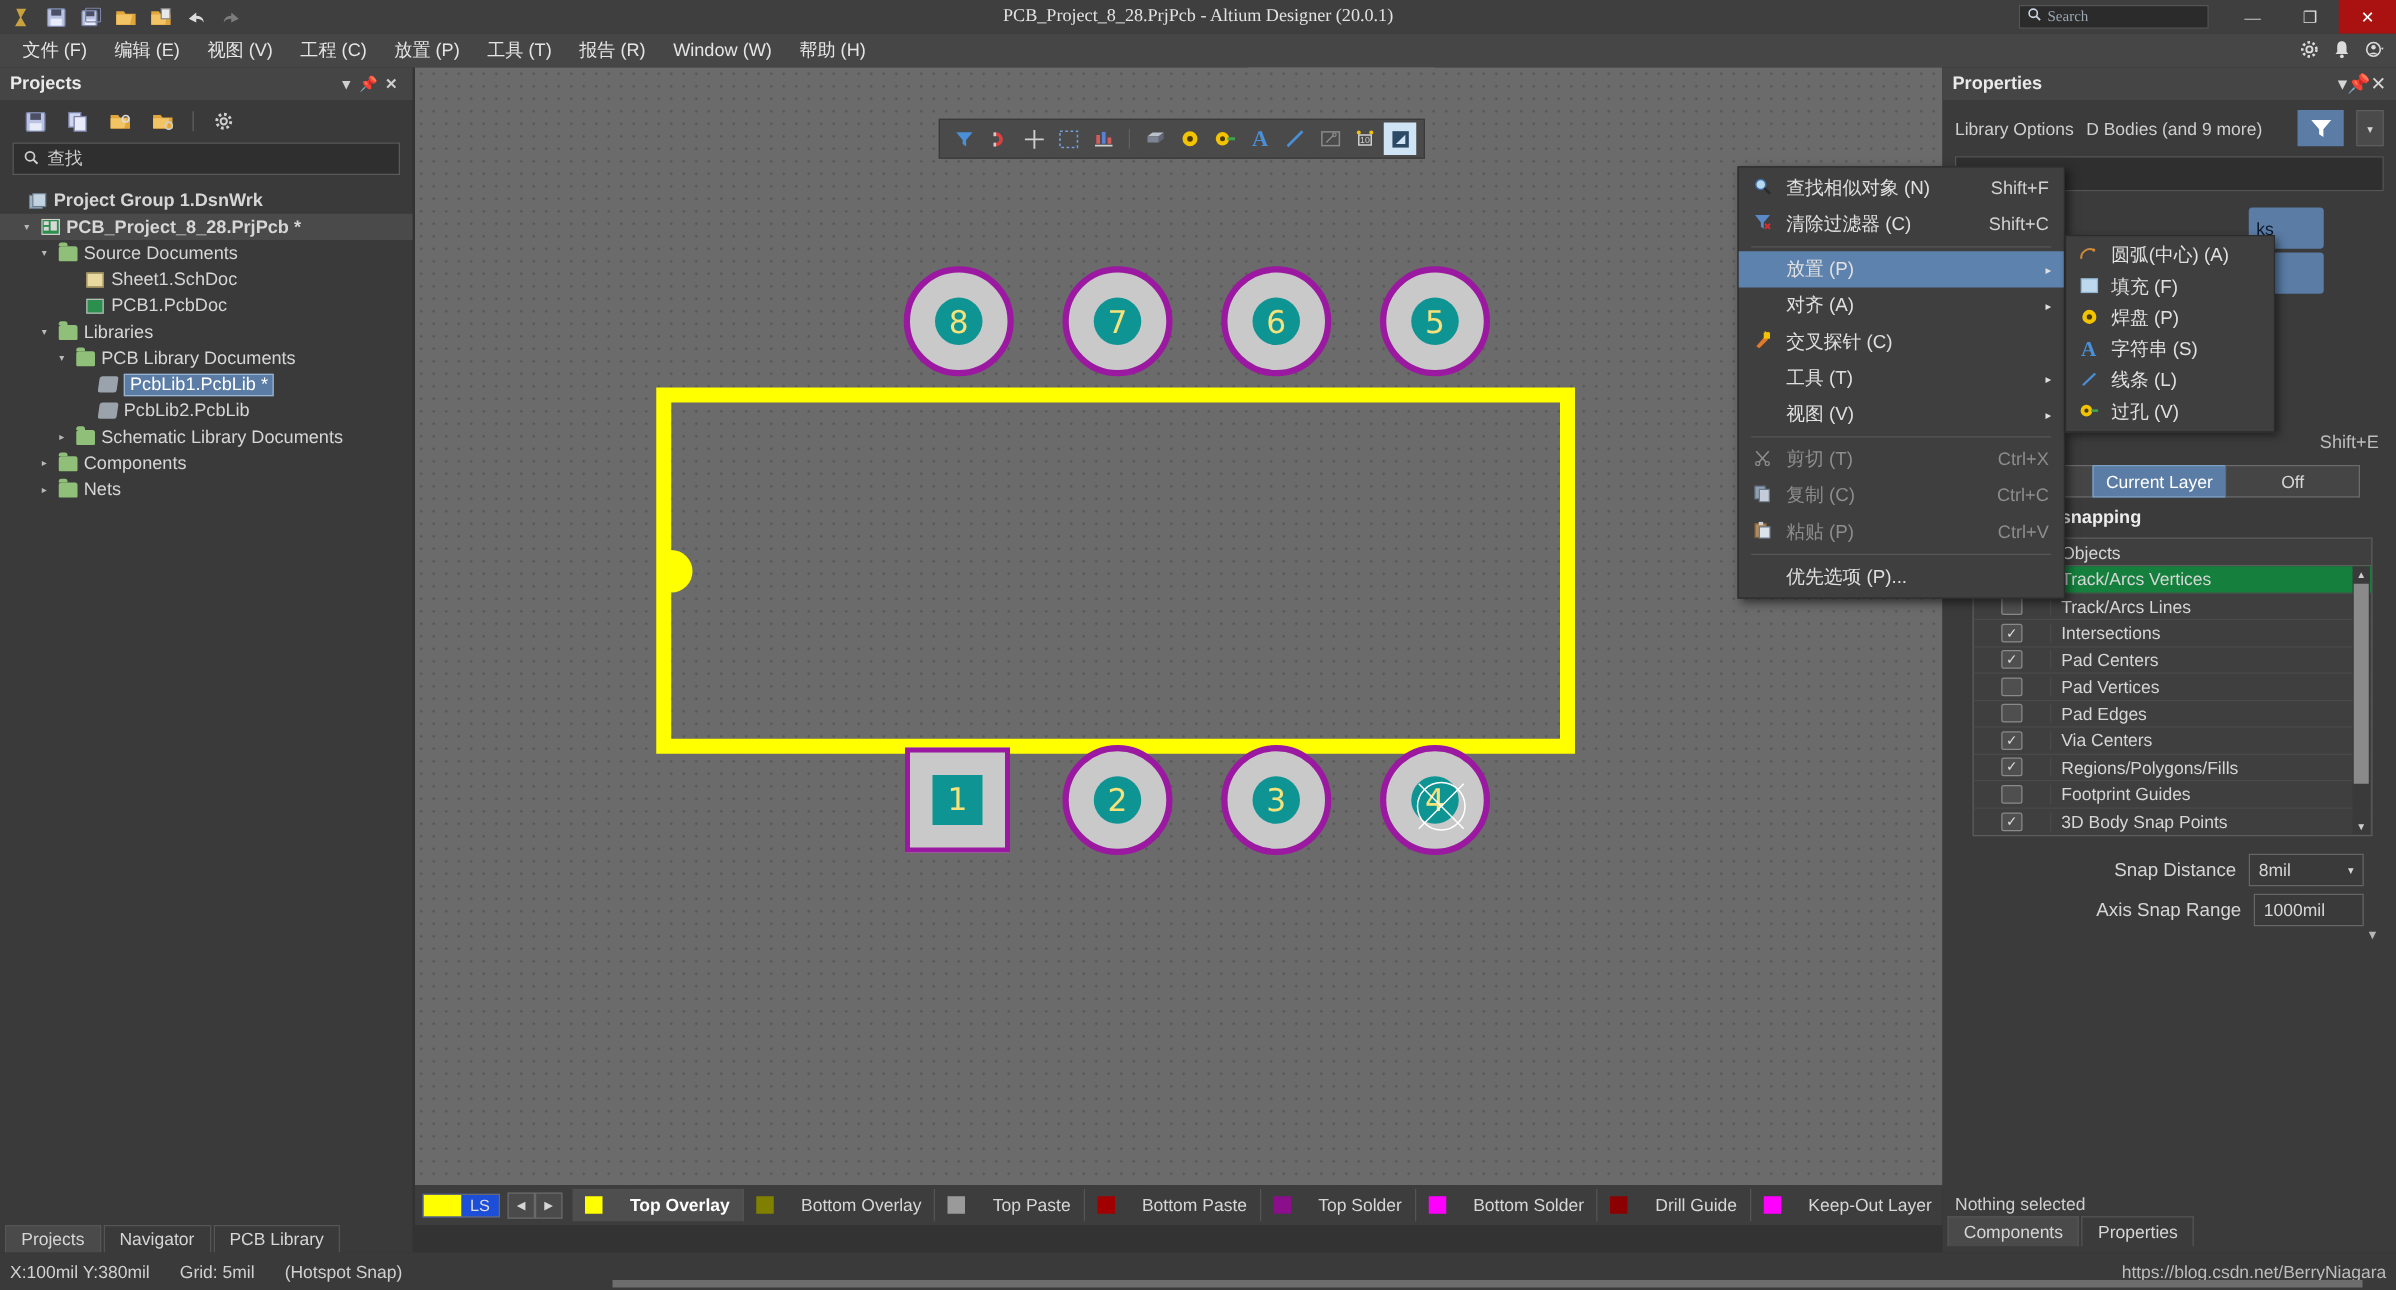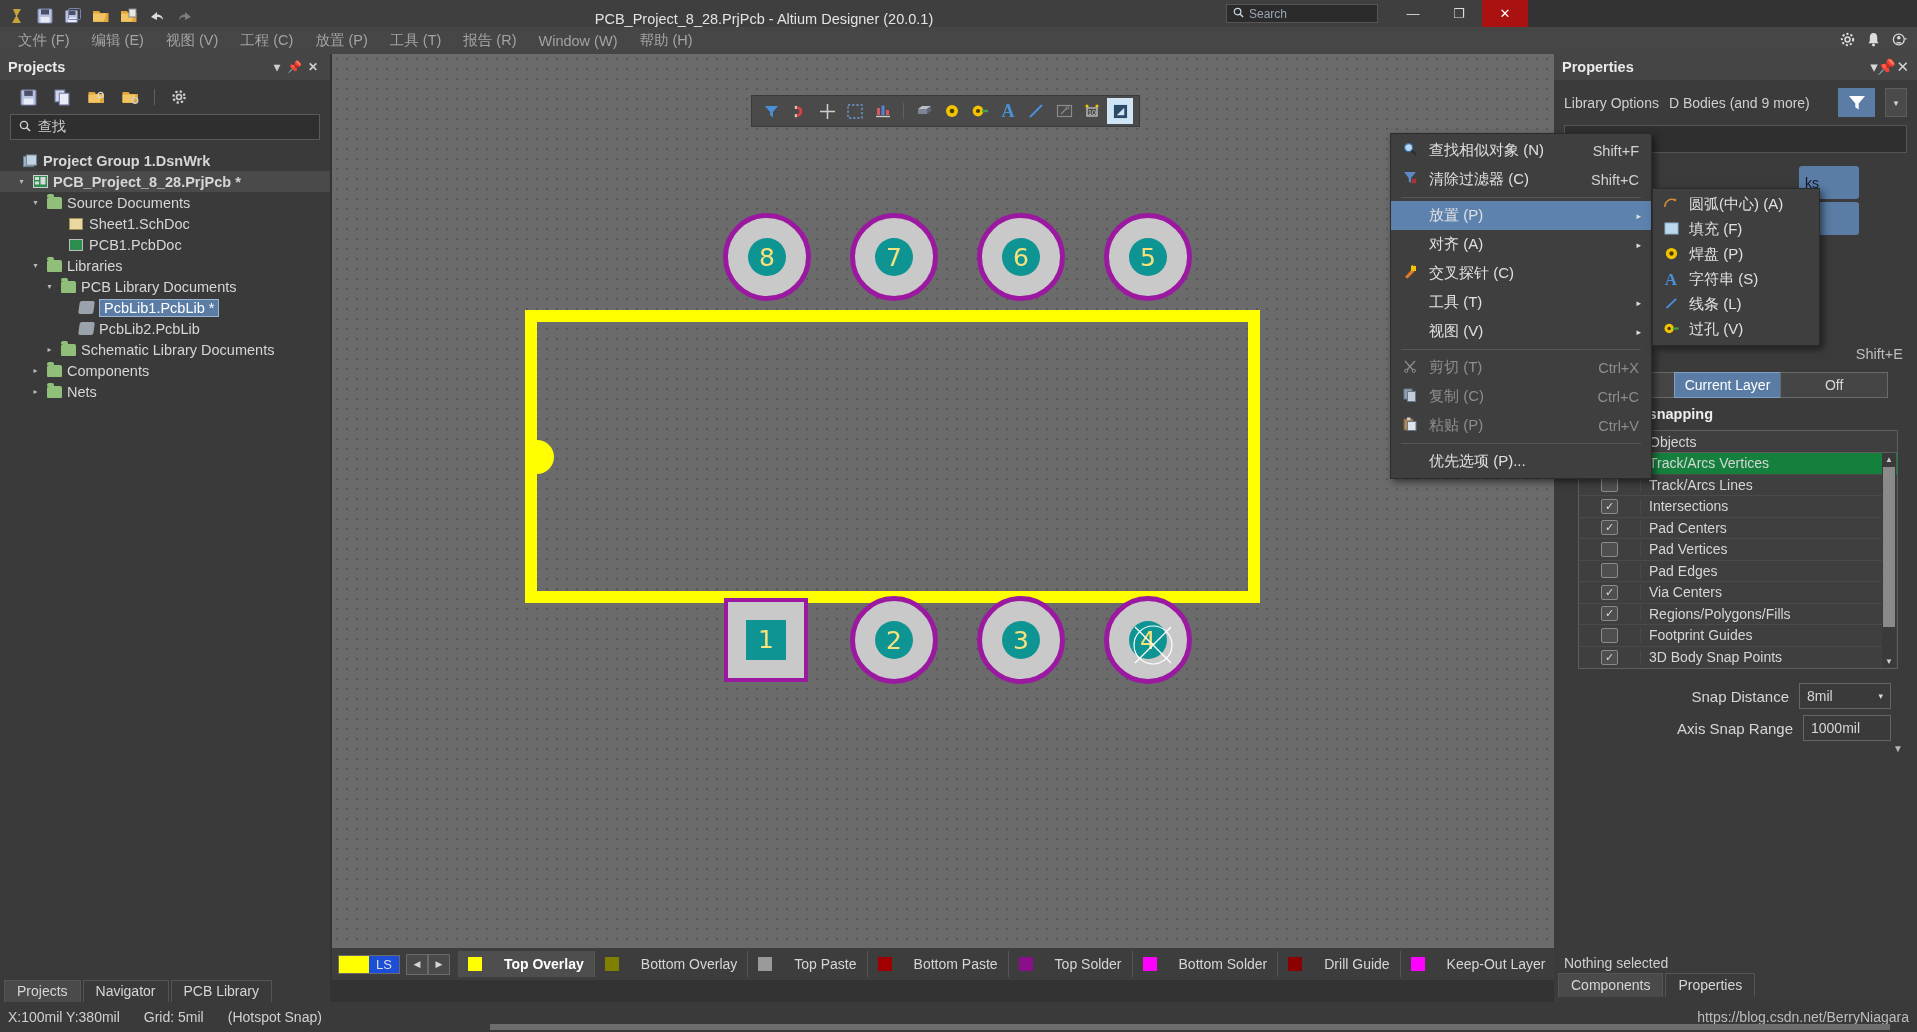--- a/index.html
+++ b/index.html
@@ -8,22 +8,22 @@
     background:#333333;
     font-family:"Liberation Sans", sans-serif;
     font-size:15px;
     color:#d6d6d6;
     -webkit-font-smoothing:antialiased;
   }
   .app { position:relative; width:1917px; height:1032px; }
 
   
   .titlebar {
-    position:absolute; left:0; top:0; width:1528px; height:27px;
-    background:#3f3f3f; display:flex; align-items:flex-end;
+    position:absolute; left:0; top:0; width:1917px; height:27px;
+    background:#3f3f3f; display:flex; align-items:center;font-family:Liberation Serif, serif;
   }
   .tb-icons { display:flex; align-items:center; gap:6px; padding-left:6px; }
   .tb-ico { width:22px; height:22px; display:flex; align-items:center; justify-content:center; font-size:14px; }
   .tb-title {
     position:absolute; left:0; right:0; text-align:center; font-size:14.5px; color:#e2e2e2;
     pointer-events:none;
   }
   .tb-right { position:absolute; right:0; top:0; height:27px; display:flex; align-items:center; }
   .tb-search {
     width:152px; height:19px; background:#2b2b2b; border:1px solid #555;
@@ -31,21 +31,21 @@
     margin-right:12px;
   }
   .win-btn { width:46px; height:27px; display:flex; align-items:center; justify-content:center; font-size:13px; color:#ddd; }
   .win-close { background:#a11; color:#fff; }
 
   
   .menubar {
     position:absolute; left:0; top:27px; width:1917px; height:27px;
     background:#464646; display:flex; align-items:center; padding-left:8px; gap:2px;
   }
-  .menubar .mi { padding:3px 10px; font-size:14.5px; color:#a3a3a3; white-space:nowrap; }
+  .menubar .mi { padding:3px 10px; font-size:14.5px; color:#e5e5e5; white-space:nowrap; }
   .menubar-right { position:absolute; right:8px; top:0; height:27px; display:flex; align-items:center; gap:12px; color:#cfcfcf; font-size:13px; }
 
   
   .leftpanel { position:absolute; left:0; top:54px; width:330px; bottom:52px; background:#3a3a3a; }
   .panel-head {
     height:26px; background:#454545; display:flex; align-items:center; padding:0 8px;
     font-weight:bold; font-size:14.5px; color:#eaeaea;
   }
   .panel-head .spacer { flex:1; }
   .panel-head .pico { width:18px; text-align:center; font-size:12px; color:#cfcfcf; }

